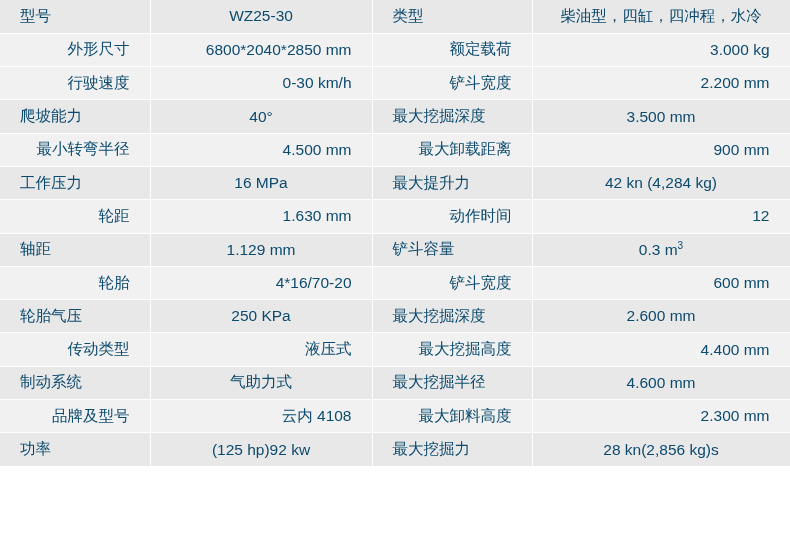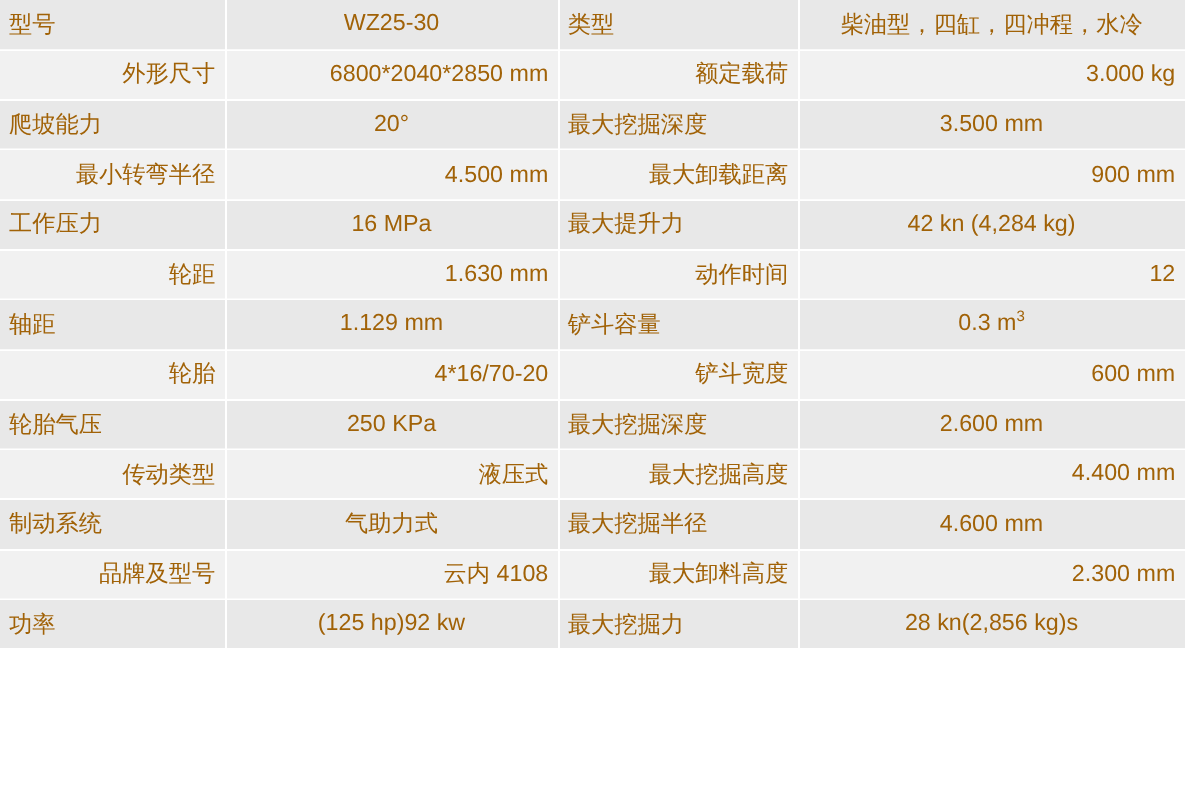--- a/index.html
+++ b/index.html
@@ -18,22 +18,22 @@
     border-collapse: collapse;
     table-layout: fixed;
   }
   #spec-table tr {
     height: 33.3px;
   }
   #spec-table td {
     border-bottom: 1px solid #ffffff;
     border-right: 1px solid #ffffff;
     font-size: 15.5px;
-    color: #a16207;
-    padding: 0 6px;
+    color: #0c4a6e;
+    padding: 0 20px;
     box-sizing: border-box;
     white-space: nowrap;
     overflow: hidden;
   }
   
   .c-label-l { width: 150px; }
   .c-val-l   { width: 222px; }
   .c-label-r { width: 160px; }
   .c-val-r   { width: 258px; }
 
@@ -74,23 +74,29 @@
         <td class="cell-value c-val-l">WZ25-30</td>
         <td class="cell-label c-label-r">类型</td>
         <td class="cell-value c-val-r">柴油型，四缸，四冲程，水冷</td>
       </tr>
       <tr class="alt">
         <td class="cell-label c-label-l">外形尺寸</td>
         <td class="cell-value c-val-l">6800*2040*2850 mm</td>
         <td class="cell-label c-label-r">额定载荷</td>
         <td class="cell-value c-val-r">3.000 kg</td>
       </tr>
+      <tr class="alt">
+        <td class="cell-label c-label-l">行驶速度</td>
+        <td class="cell-value c-val-l">0-30 km/h</td>
+        <td class="cell-label c-label-r">铲斗宽度</td>
+        <td class="cell-value c-val-r">2.200 mm</td>
+      </tr>
       <tr>
         <td class="cell-label c-label-l">爬坡能力</td>
-        <td class="cell-value c-val-l">20°</td>
+        <td class="cell-value c-val-l">40°</td>
         <td class="cell-label c-label-r">最大挖掘深度</td>
         <td class="cell-value c-val-r">3.500 mm</td>
       </tr>
       <tr class="alt">
         <td class="cell-label c-label-l">最小转弯半径</td>
         <td class="cell-value c-val-l">4.500 mm</td>
         <td class="cell-label c-label-r">最大卸载距离</td>
         <td class="cell-value c-val-r">900 mm</td>
       </tr>
       <tr>

